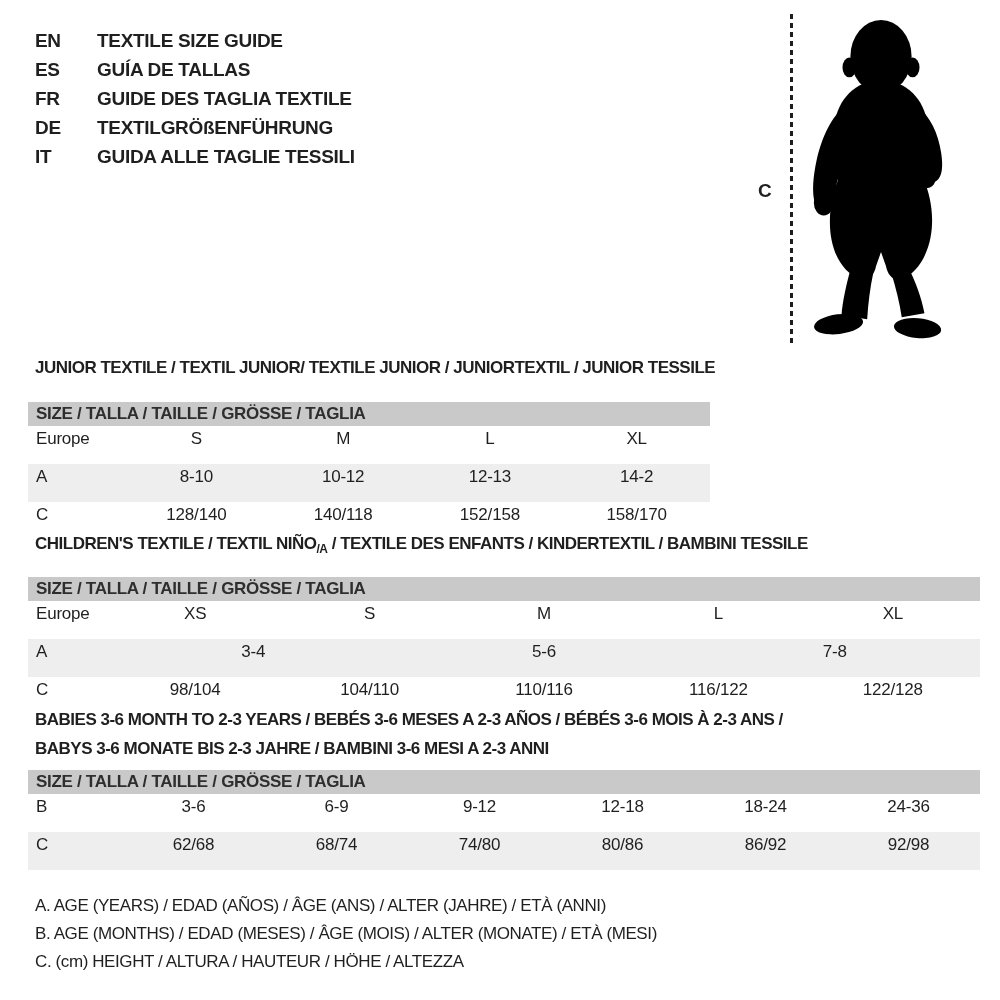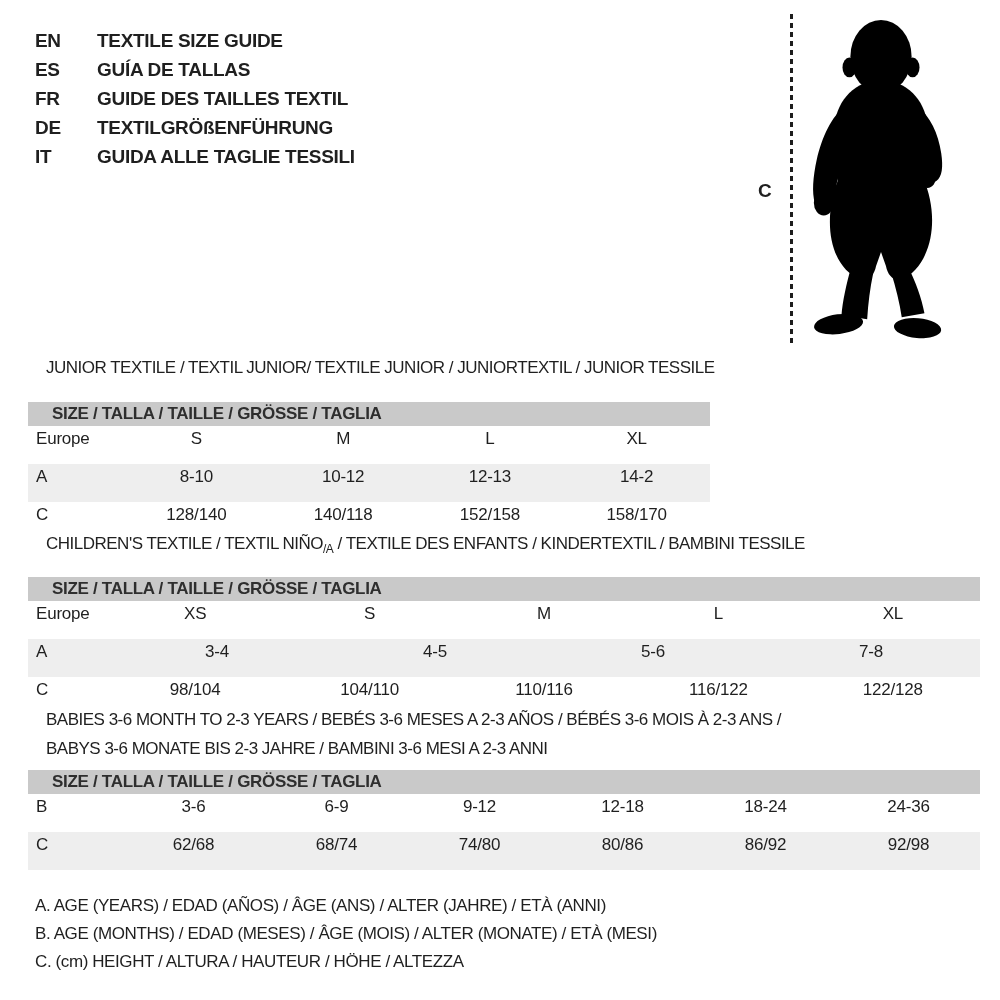--- a/index.html
+++ b/index.html
@@ -25,29 +25,29 @@
     position:absolute; left:790px; top:14px; width:3px; height:333px;
     background:repeating-linear-gradient(to bottom, #1d1d1d 0 5px, transparent 5px 9px);
   }
   .measure-label { position:absolute; left:758px; top:180px; font-size:19px; font-weight:700; }
   .baby-figure { position:absolute; left:802px; top:10px; width:158px; height:338px; }
   .baby-figure svg { width:100%; height:100%; }
   .baby-figure .silhouette { fill:var(--silhouette,#000000); }
 
   
   .tbl-title {
-    position:absolute; left:46px; font-size:17px; font-weight:400;
+    position:absolute; left:35px; font-size:17px; font-weight:700;
     letter-spacing:-0.5px; white-space:nowrap;
   }
   .tbl-title .title-sub { font-size:12px; vertical-align:-4px; }
   .tbl-title .title-line { display:block; line-height:29px; }
 
   .size-table { position:absolute; left:28px; }
   .size-bar {
-    height:24px; line-height:24px; padding-left:24px;
+    height:24px; line-height:24px; padding-left:8px;
     background:var(--header-bar-bg,#c9c9c9); color:var(--header-bar-text,#2e2e2e);
     font-size:17px; font-weight:700; letter-spacing:-0.3px;
   }
   .trow { display:flex; height:38px; line-height:26px; font-size:17px; letter-spacing:-0.2px; }
   .trow.shaded { background:var(--row-shaded-bg,#eeeeee); }
   .trow .lbl { padding-left:8px; flex:0 0 auto; }
   .t1 .lbl { width:95px; }
   .t2 .lbl { width:80px; }
   .t3 .lbl { width:94px; }
   .trow .cell { flex:1 1 0; text-align:center; }
@@ -72,21 +72,21 @@
     <div class="lang-row">
       <span class="lang-code">EN</span>
       <span class="lang-title">TEXTILE SIZE GUIDE</span>
     </div>
     <div class="lang-row">
       <span class="lang-code">ES</span>
       <span class="lang-title">GUÍA DE TALLAS</span>
     </div>
     <div class="lang-row">
       <span class="lang-code">FR</span>
-      <span class="lang-title">GUIDE DES TAILLES TEXTIL</span>
+      <span class="lang-title">GUIDE DES TAGLIA TEXTILE</span>
     </div>
     <div class="lang-row">
       <span class="lang-code">DE</span>
       <span class="lang-title">TEXTILGRÖßENFÜHRUNG</span>
     </div>
     <div class="lang-row">
       <span class="lang-code">IT</span>
       <span class="lang-title">GUIDA ALLE TAGLIE TESSILI</span>
     </div>
   </div>
@@ -146,21 +146,20 @@
       <div class="lbl">Europe</div>
       <div class="cell">XS</div>
       <div class="cell">S</div>
       <div class="cell">M</div>
       <div class="cell">L</div>
       <div class="cell">XL</div>
     </div>
     <div class="trow shaded">
       <div class="lbl">A</div>
       <div class="cell">3-4</div>
-      <div class="cell">4-5</div>
       <div class="cell">5-6</div>
       <div class="cell">7-8</div>
     </div>
     <div class="trow">
       <div class="lbl">C</div>
       <div class="cell">98/104</div>
       <div class="cell">104/110</div>
       <div class="cell">110/116</div>
       <div class="cell">116/122</div>
       <div class="cell">122/128</div>

